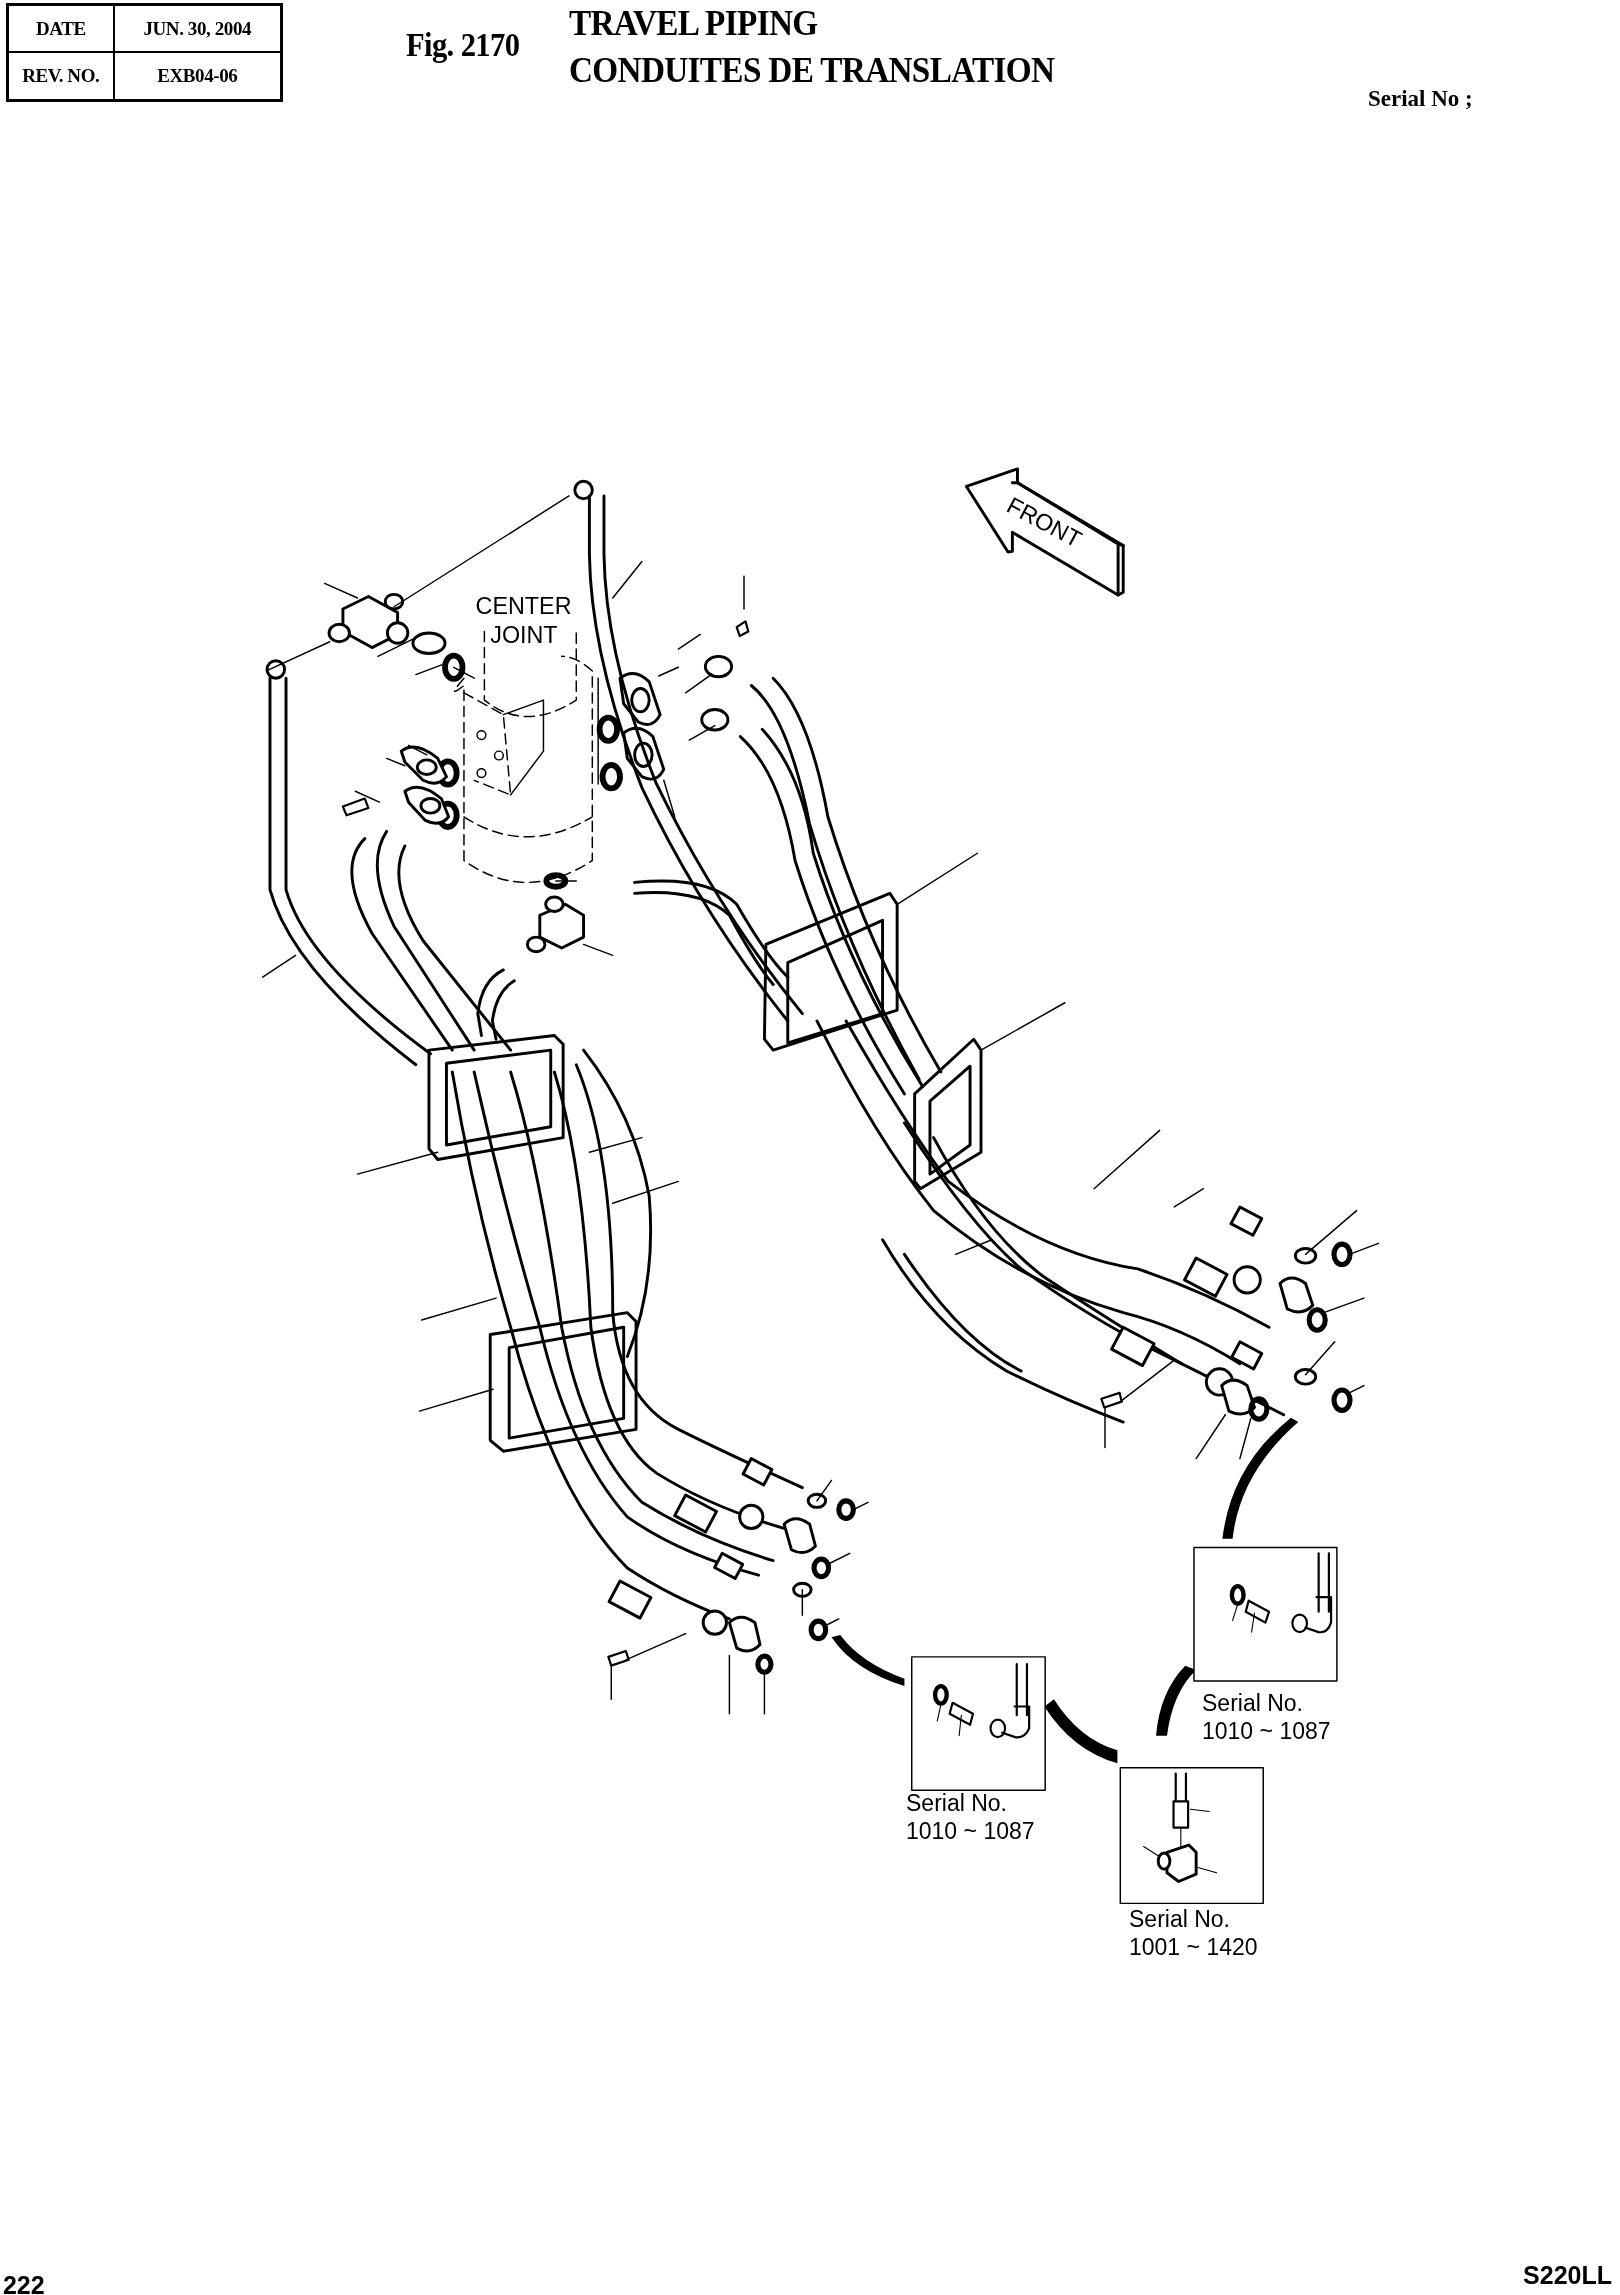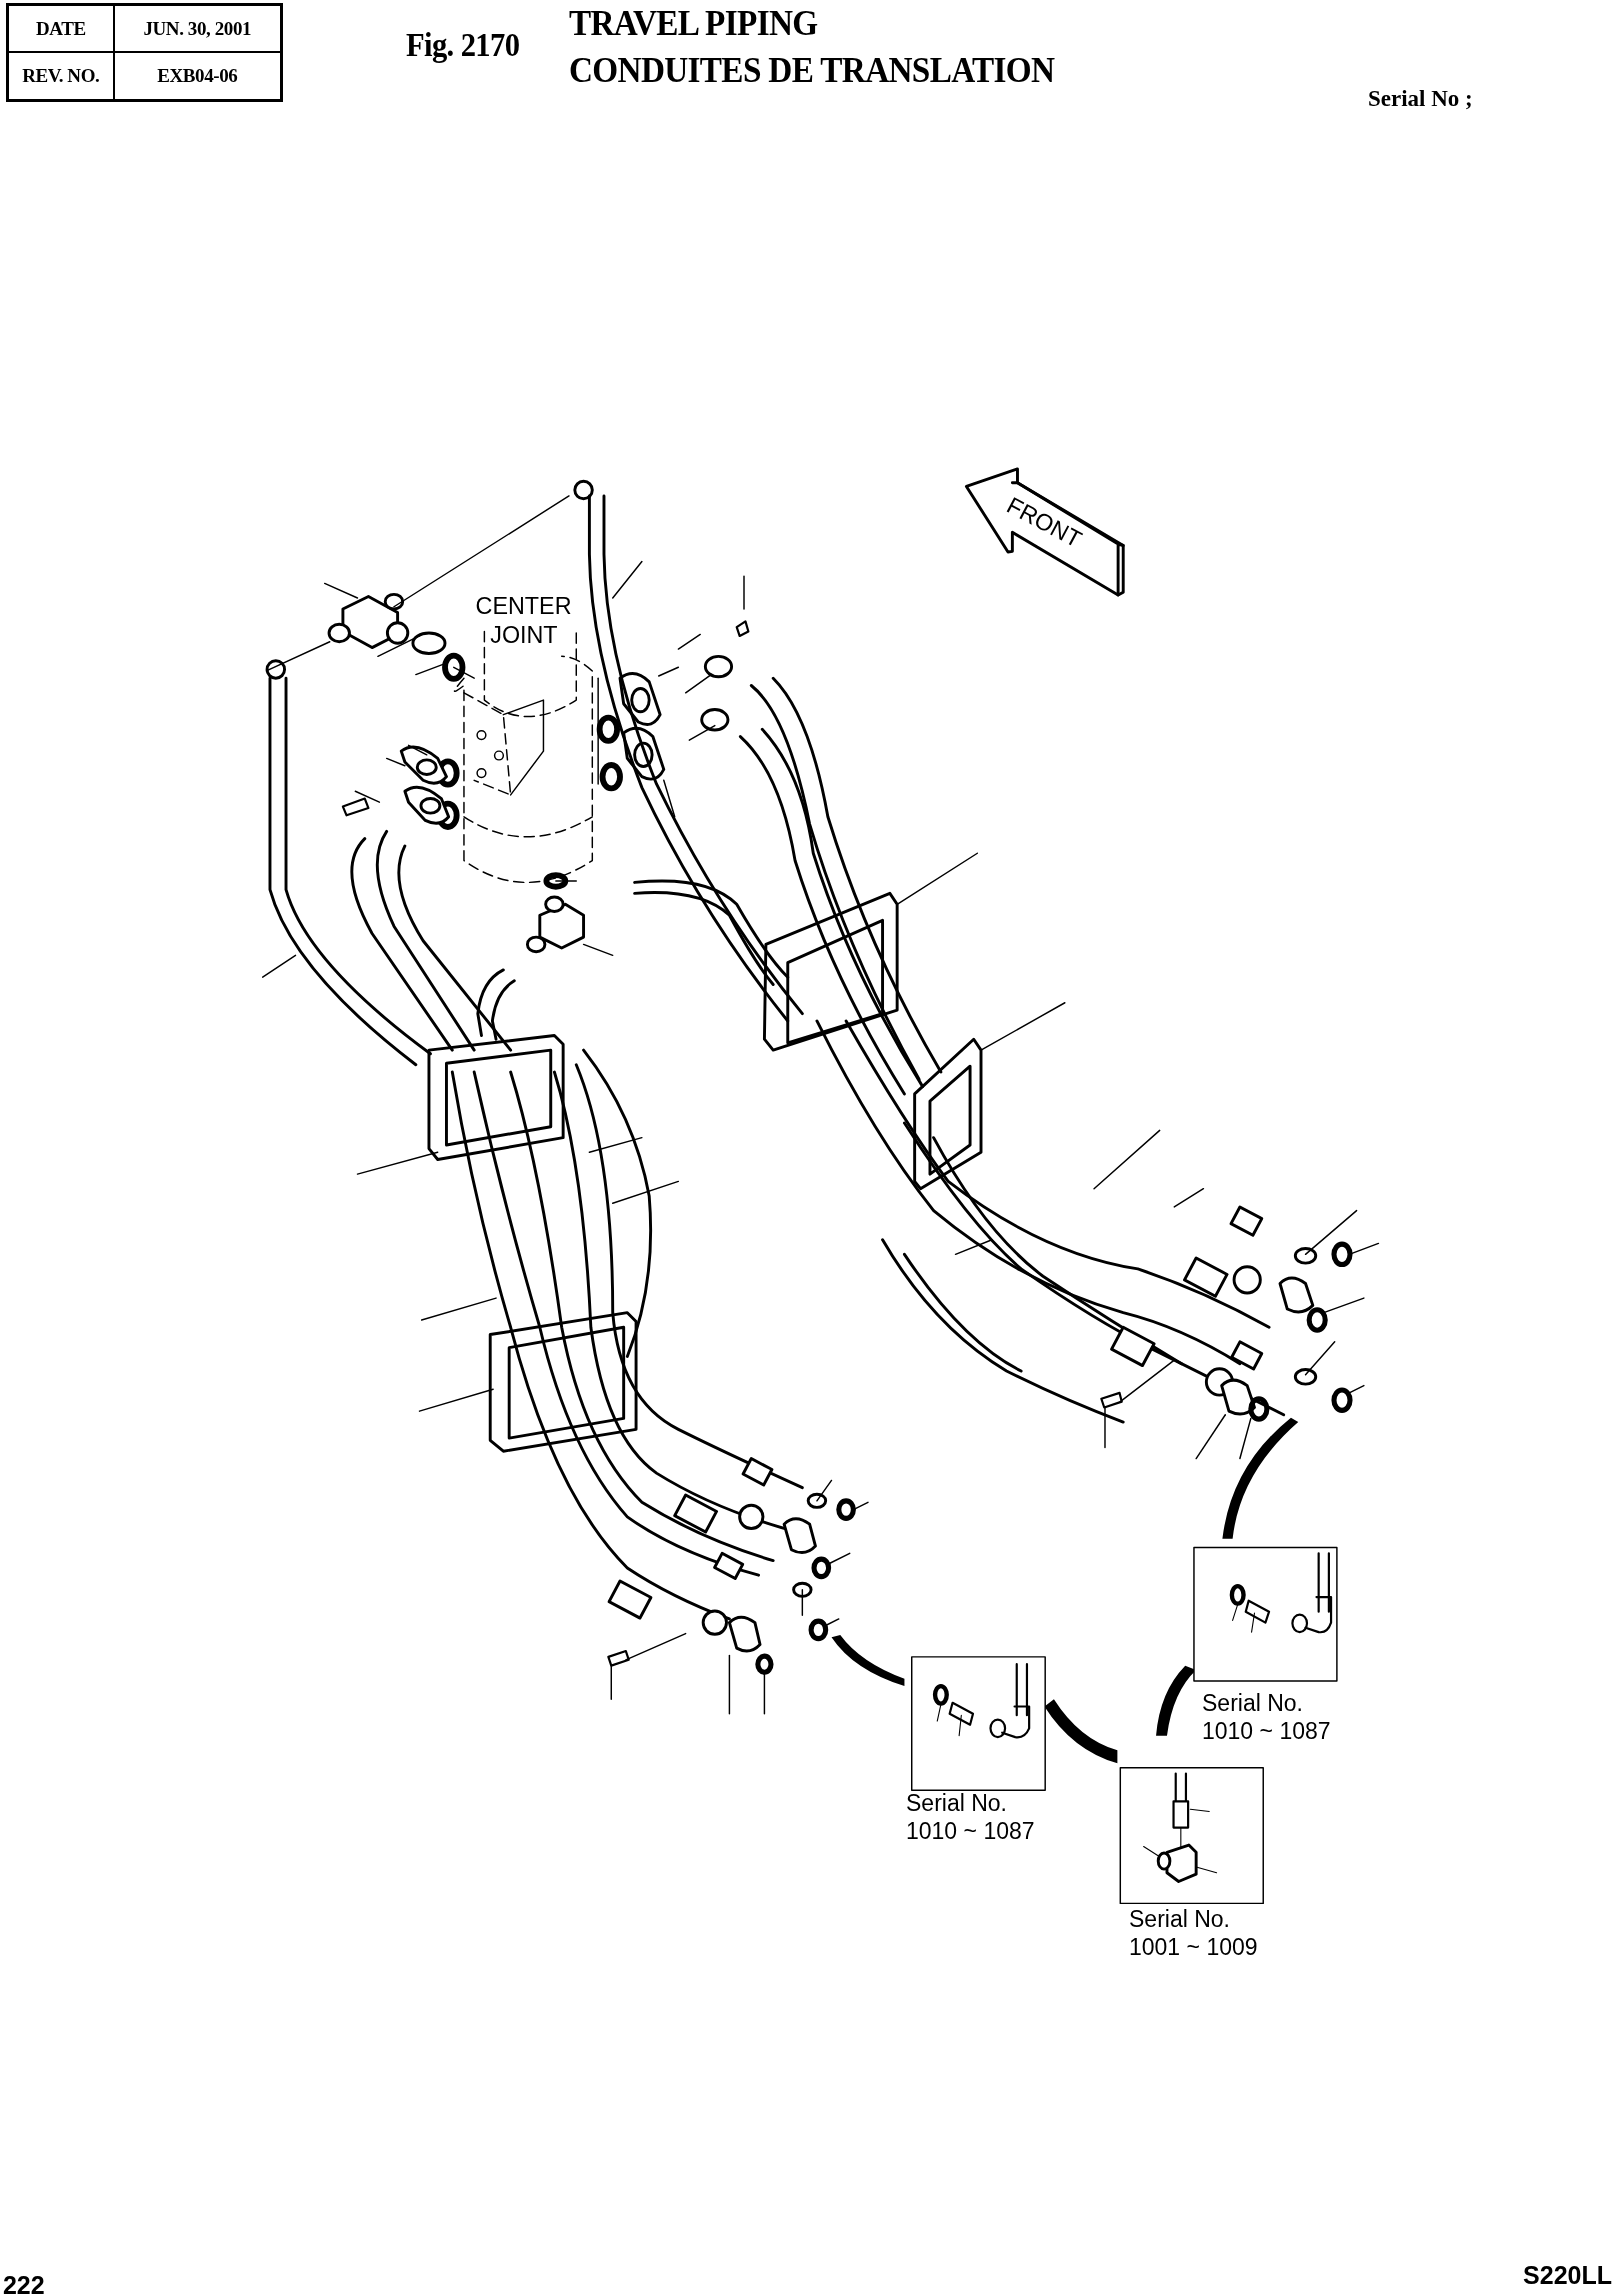--- a/index.html
+++ b/index.html
@@ -18,21 +18,21 @@
   .lbl-text { font-family:"Liberation Sans", sans-serif; font-size:32px; fill:#000; }
   .inset-caption { position:absolute; font-family:"Liberation Sans", sans-serif; font-size:23px; line-height:28px; white-space:nowrap; }
 </style>
 </head>
 <body>
 
 <table class="rev-table">
   <tbody>
       <tr>
     <td class="lbl">DATE</td>
-    <td>JUN. 30, 2001</td>
+    <td>JUN. 30, 2004</td>
   </tr>
   <tr>
     <td class="lbl">REV. NO.</td>
     <td>EXB04-06</td>
   </tr>
 </tbody>
   </table>
 
 <div class="fig-num">Fig. 2170</div>
 <div class="title1">TRAVEL PIPING</div>
@@ -292,18 +292,18 @@
 <div class="inset-caption" style="left:1202px; top:1689px; width:131px;">
   <div>Serial No.</div>
   <div>1010 ~ 1087</div>
 </div>
 <div class="inset-caption" style="left:906px; top:1789px; width:146px;">
   <div>Serial No.</div>
   <div>1010 ~ 1087</div>
 </div>
 <div class="inset-caption" style="left:1129px; top:1905px; width:146px;">
   <div>Serial No.</div>
-  <div>1001 ~ 1009</div>
+  <div>1001 ~ 1420</div>
 </div>
 
 <div class="footer-page">222</div>
 <div class="footer-model">S220LL</div>
 
 
 </body></html>

